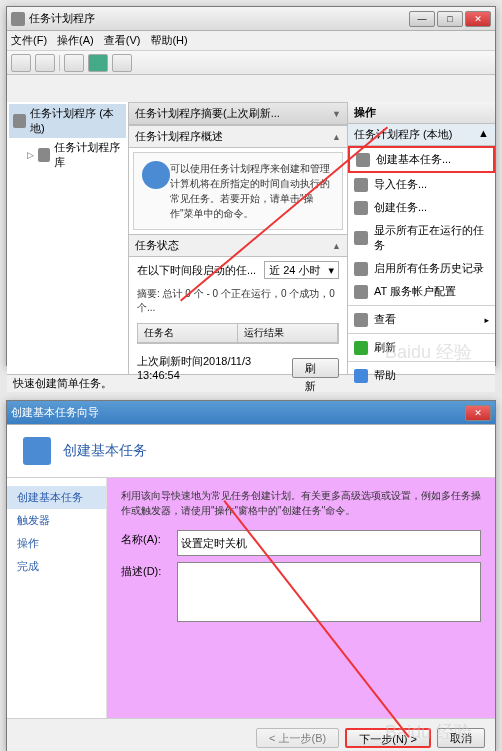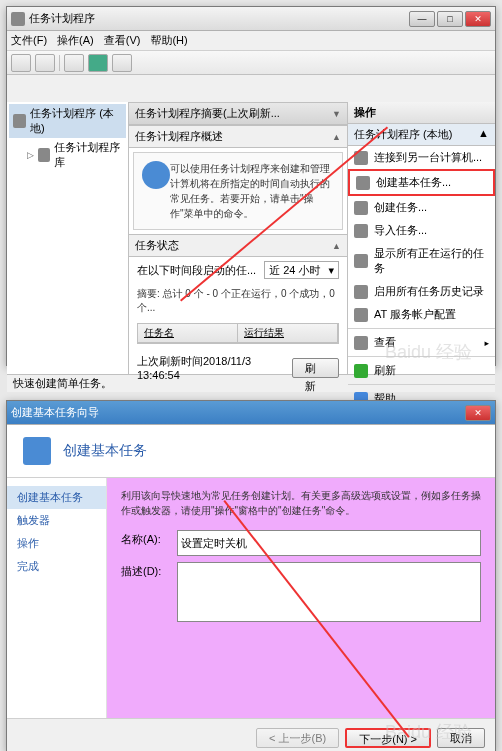--- a/index.html
+++ b/index.html
@@ -29,21 +29,21 @@
 
 .midpane { flex:1; background:#fff; display:flex; flex-direction:column; }
 .sectionhdr { background:linear-gradient(#e8e8e8,#d4d4d4); padding:3px 6px; display:flex; align-items:center; justify-content:space-between; border-top:1px solid #c0c0c0; border-bottom:1px solid #c0c0c0; }
 .sectionhdr .chev { font-size:9px; color:#666; }
 .infobox { display:flex; padding:8px; gap:0; border:1px solid #d0d0d0; margin:4px; background:#fafafa; }
 .infobox .bigico { width:28px; height:28px; background:#4a8bd4; border-radius:50%; flex-shrink:0; }
 .infobox .txt { font-size:10px; line-height:1.5; color:#333; }
 .statusrow { display:flex; padding:4px 8px; gap:8px; align-items:center; }
 .statusrow .combo { flex:1; height:18px; border:1px solid #aaa; background:#fff; padding:0 4px; font-size:10px; line-height:16px; }
 .summary { padding:4px 8px; font-size:10px; color:#333; }
-.table { margin:4px 8px; border:1px solid #c0c0c0; height:50px; background:#fff;text-decoration:underline; }
+.table { margin:4px 8px; border:1px solid #c0c0c0; height:50px; background:#fff; }
 .table .hdr { display:flex; background:linear-gradient(#f4f4f4,#e4e4e4); border-bottom:1px solid #c0c0c0; }
 .table .hdr div { flex:1; padding:2px 6px; border-right:1px solid #c0c0c0; font-size:10px; }
 .bottombar { display:flex; padding:6px 8px; align-items:center; justify-content:space-between; }
 .btn { height:20px; padding:0 12px; background:linear-gradient(#f8f8f8,#e0e0e0); border:1px solid #888; border-radius:2px; line-height:18px; }
 
 .rightpane { width:148px; background:#fff; border-left:1px solid #c0c0c0; }
 .rp-hdr { background:linear-gradient(#f4f4f4,#e0e0e0); padding:3px 6px; font-weight:bold; border-bottom:1px solid #c0c0c0; }
 .rp-sub { background:#e4ecf4; padding:3px 6px; border-bottom:1px solid #c0c0c0; display:flex; justify-content:space-between; }
 .rp-item { padding:4px 6px; display:flex; align-items:center; gap:6px; cursor:pointer; }
 .rp-item .ico { width:14px; height:14px; background:#888; border-radius:2px; flex-shrink:0; }
@@ -143,35 +143,31 @@
       <span>上次刷新时间2018/11/3 13:46:54</span>
       <div class="btn">刷新</div>
     </div>
   </div>
   <div class="rightpane">
     <div class="rp-hdr">操作</div>
     <div class="rp-sub">
           <span>任务计划程序 (本地)</span>
           <span class="chev">▲</span>
         </div>
-    <div class="rp-item">
-          <div class="ico"></div>
-          <span>连接到另一台计算机...</span>
-        </div>
     <div class="rp-item hl">
           <div class="ico"></div>
           <span>创建基本任务...</span>
         </div>
     <div class="rp-item">
           <div class="ico"></div>
+          <span>导入任务...</span>
+        </div>
+    <div class="rp-item">
+          <div class="ico"></div>
           <span>创建任务...</span>
-        </div>
-    <div class="rp-item">
-          <div class="ico"></div>
-          <span>导入任务...</span>
         </div>
     <div class="rp-item">
           <div class="ico"></div>
           <span>显示所有正在运行的任务</span>
         </div>
     <div class="rp-item">
           <div class="ico"></div>
           <span>启用所有任务历史记录</span>
         </div>
     <div class="rp-item">

